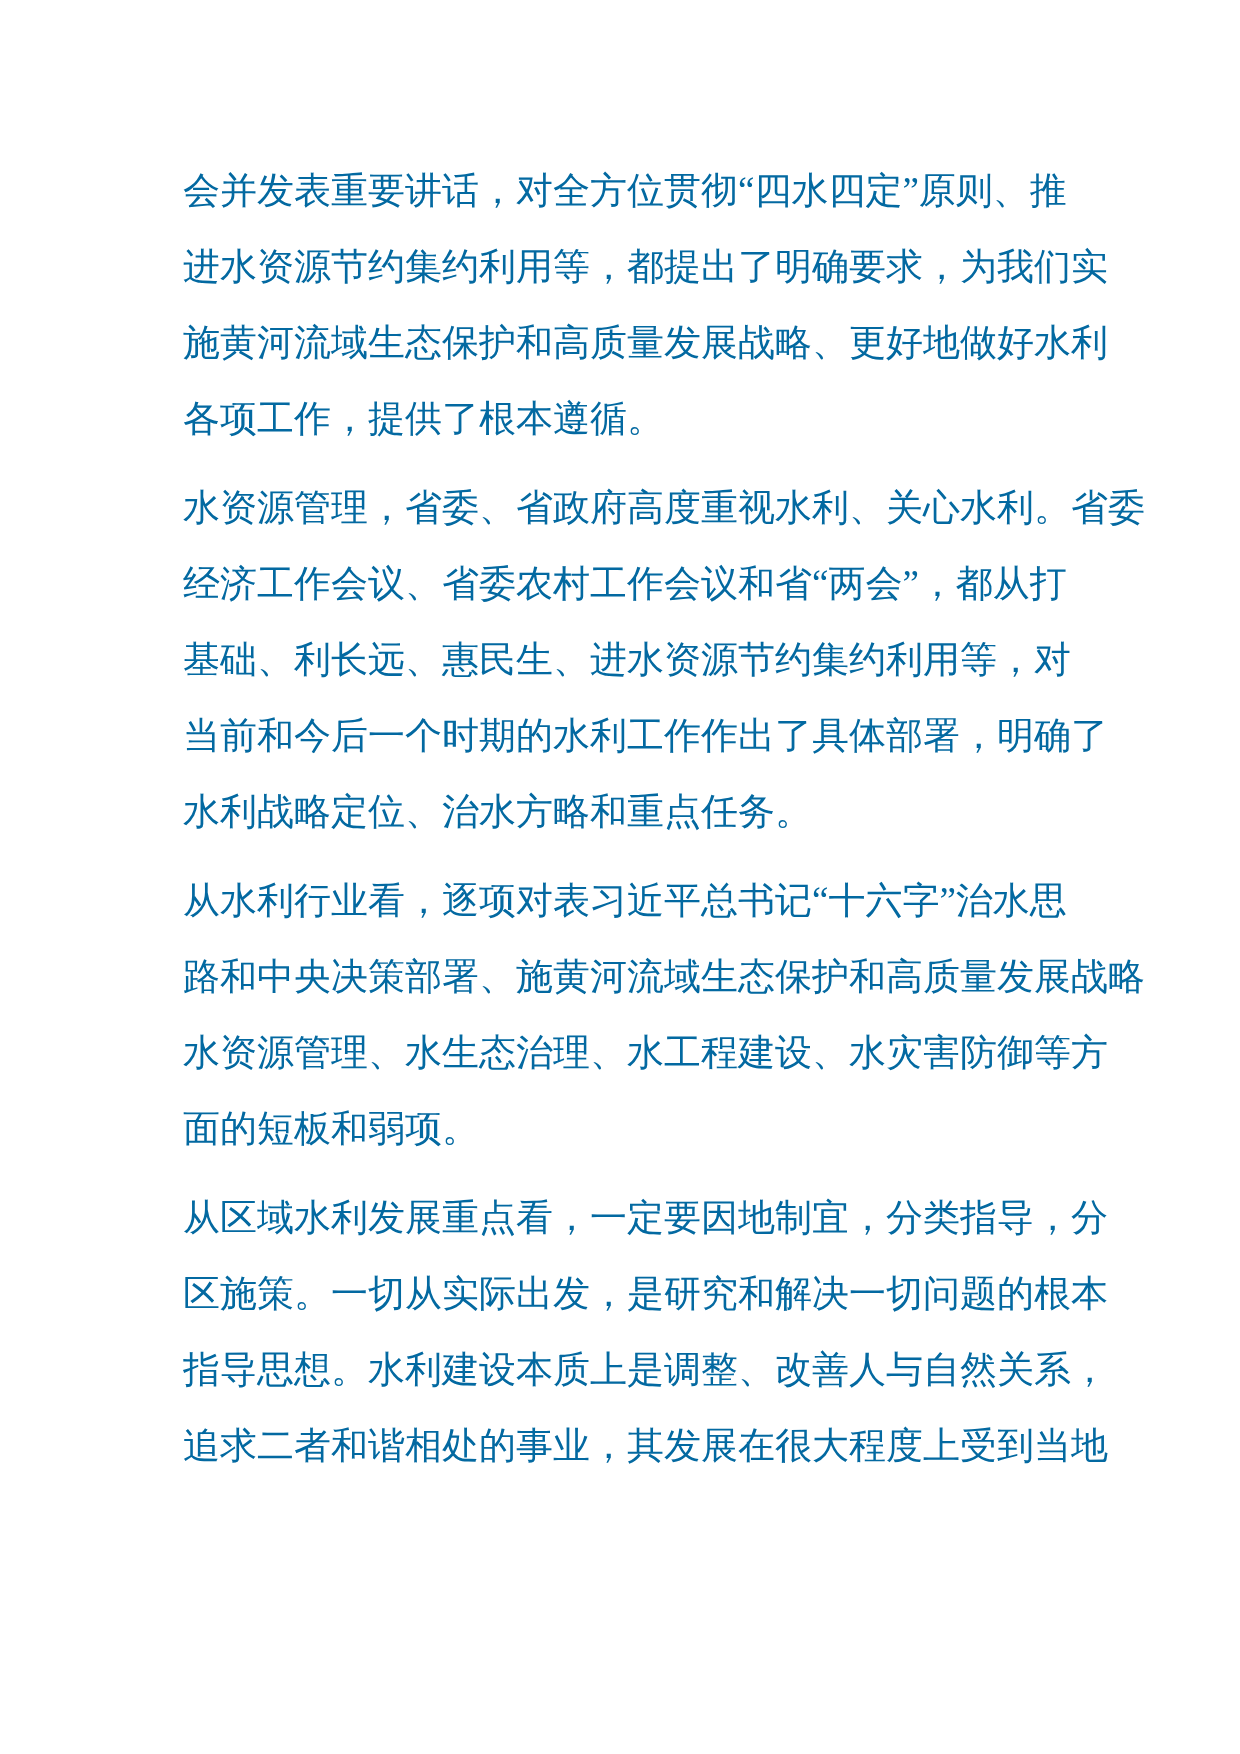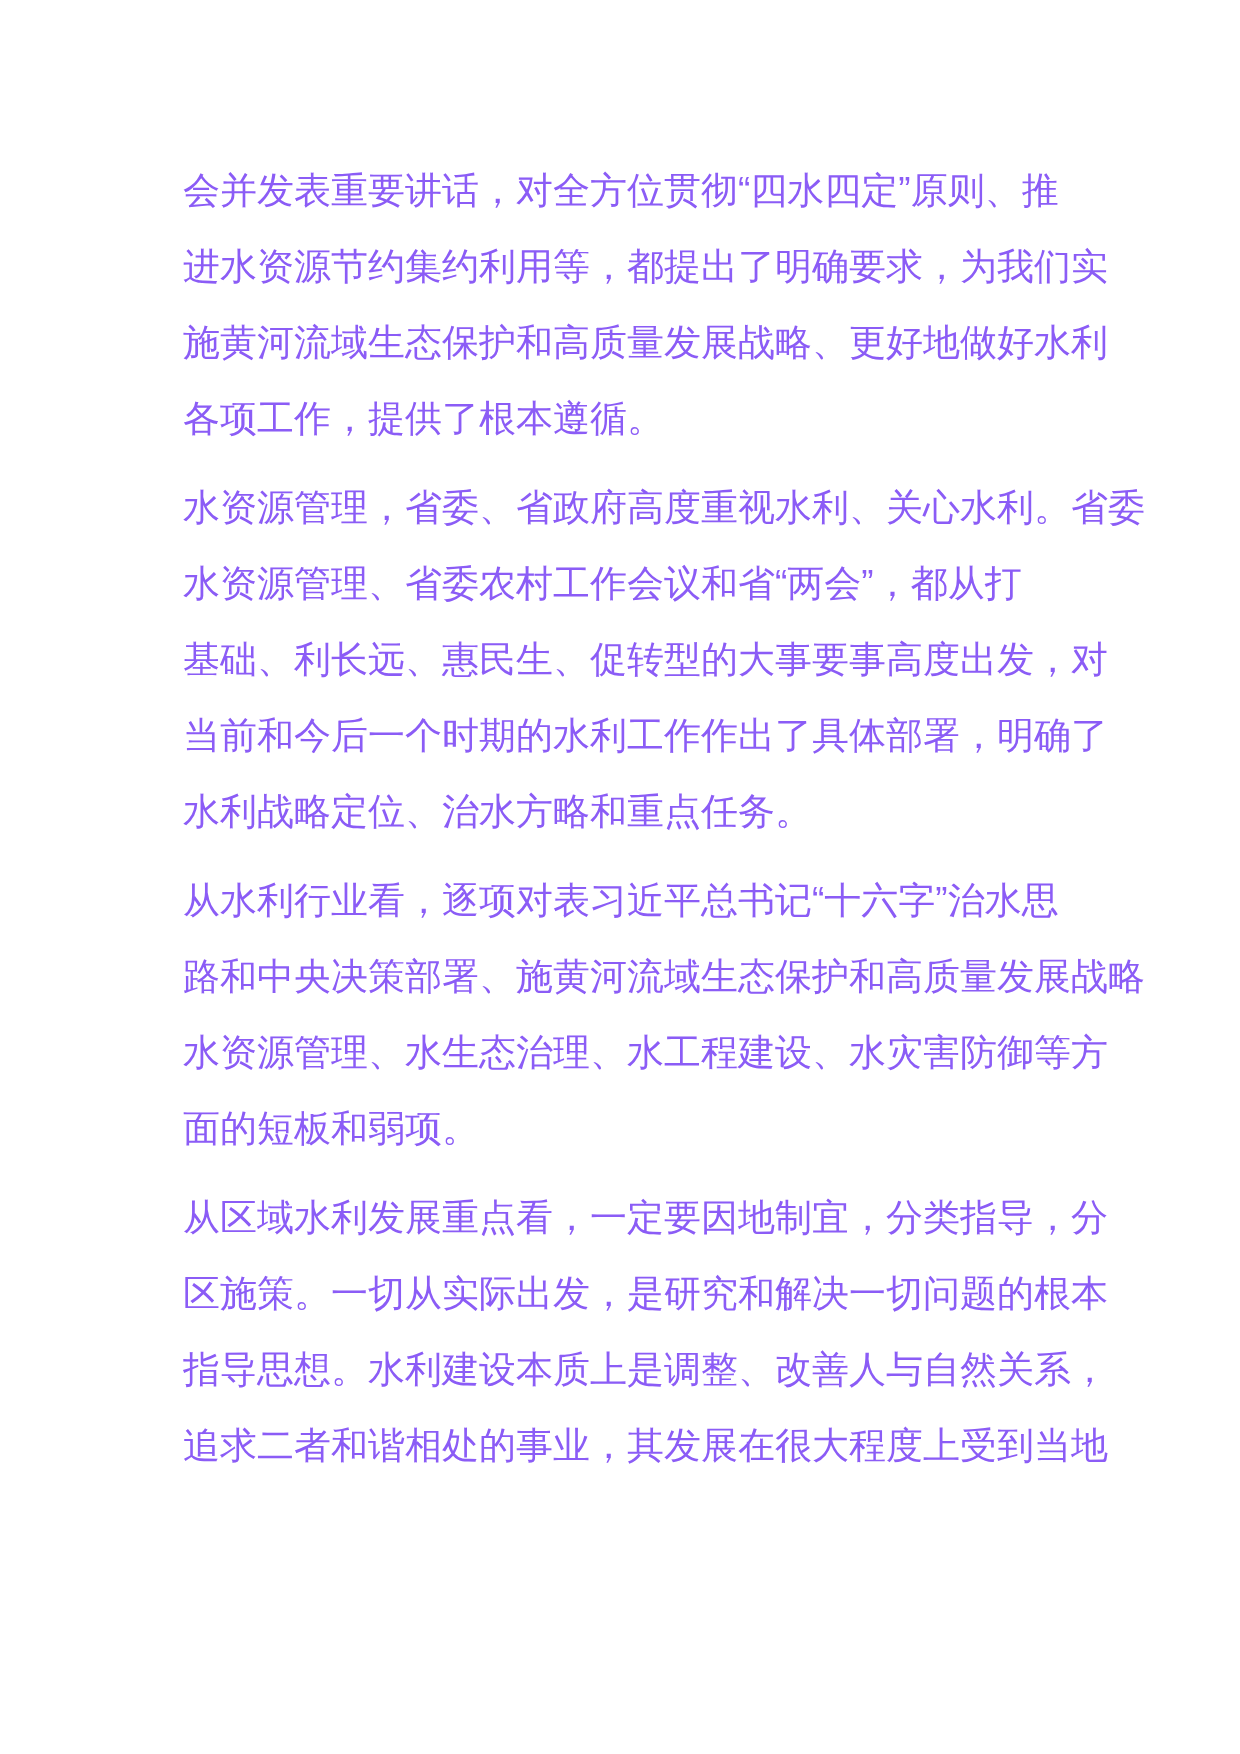--- a/index.html
+++ b/index.html
@@ -29,40 +29,40 @@
   .para {
     margin: 0 0 13px 0;
     padding: 0;
   }
   .line {
     display: block;
     font-size: 37px;
     line-height: 76px;
     height: 76px;
     white-space: nowrap;
-    color: #8b5cf6;
-    font-family: Liberation Sans, sans-serif;
+    color: #0369a1;
+    font-family: Liberation Serif, serif;
     text-align: left;
   }
 </style>
 </head>
 <body style="background: rgb(255, 255, 255);">
 
 <div class="doc-page">
   <div class="doc-content" id="doc-content" style="color: rgb(0, 0, 0);">
       <div class="para">
         <span class="line">会并发表重要讲话，对全方位贯彻“四水四定”原则、推</span>
         <span class="line">进水资源节约集约利用等，都提出了明确要求，为我们实</span>
         <span class="line">施黄河流域生态保护和高质量发展战略、更好地做好水利</span>
         <span class="line">各项工作，提供了根本遵循。</span>
       </div>
       <div class="para">
         <span class="line">水资源管理，省委、省政府高度重视水利、关心水利。省委</span>
-        <span class="line">水资源管理、省委农村工作会议和省“两会”，都从打</span>
-        <span class="line">基础、利长远、惠民生、促转型的大事要事高度出发，对</span>
+        <span class="line">经济工作会议、省委农村工作会议和省“两会”，都从打</span>
+        <span class="line">基础、利长远、惠民生、进水资源节约集约利用等，对</span>
         <span class="line">当前和今后一个时期的水利工作作出了具体部署，明确了</span>
         <span class="line">水利战略定位、治水方略和重点任务。</span>
       </div>
       <div class="para">
         <span class="line">从水利行业看，逐项对表习近平总书记“十六字”治水思</span>
         <span class="line">路和中央决策部署、施黄河流域生态保护和高质量发展战略</span>
         <span class="line">水资源管理、水生态治理、水工程建设、水灾害防御等方</span>
         <span class="line">面的短板和弱项。</span>
       </div>
       <div class="para">

